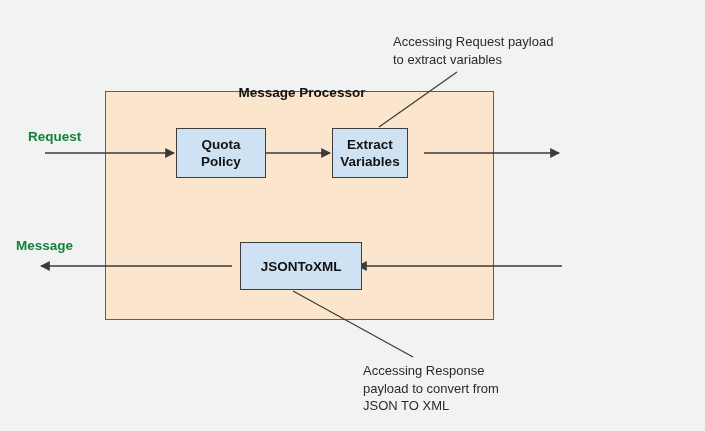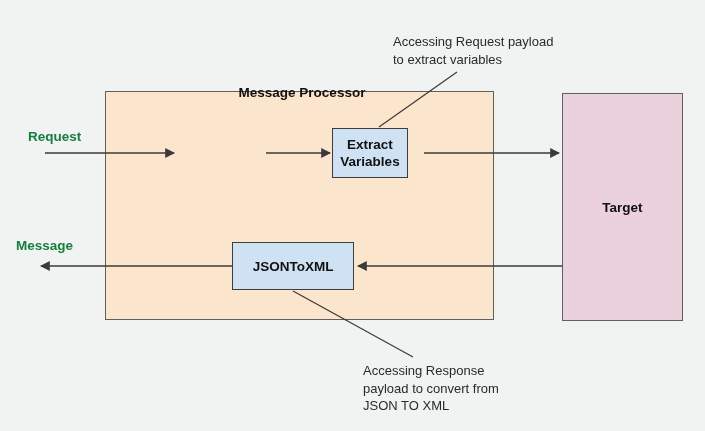--- a/index.html
+++ b/index.html
@@ -68,21 +68,21 @@
     width: 90px;
     height: 50px;
   }
   .node-extract {
     left: 332px;
     top: 128px;
     width: 76px;
     height: 50px;
   }
   .node-jsontoxml {
-    left: 232px;
+    left: 240px;
     top: 242px;
     width: 122px;
     height: 48px;
   }
   .node-target {
     left: 562px;
     top: 93px;
     width: 121px;
     height: 228px;
     background: #ead1dc;
@@ -137,24 +137,25 @@
     </defs>
     <line x1="45" y1="153" x2="174" y2="153" stroke="#3a3a3a" stroke-width="1.4" marker-end="url(#arrow)"></line>
     <line x1="266" y1="153" x2="330" y2="153" stroke="#3a3a3a" stroke-width="1.4" marker-end="url(#arrow)"></line>
     <line x1="424" y1="153" x2="559" y2="153" stroke="#3a3a3a" stroke-width="1.4" marker-end="url(#arrow)"></line>
     <line x1="562" y1="266" x2="358" y2="266" stroke="#3a3a3a" stroke-width="1.4" marker-end="url(#arrow)"></line>
     <line x1="232" y1="266" x2="41" y2="266" stroke="#3a3a3a" stroke-width="1.4" marker-end="url(#arrow)"></line>
     <line x1="457" y1="72" x2="379" y2="127" stroke="#3a3a3a" stroke-width="1.2"></line>
     <line x1="293" y1="291" x2="413" y2="357" stroke="#3a3a3a" stroke-width="1.2"></line>
   </svg>
 
+  <div class="node node-quota">Quota
+Policy</div>
   <div class="node node-extract">Extract
 Variables</div>
   <div class="node node-jsontoxml">JSONToXML</div>
-  <div class="node node-target">Target</div>
 
   <div class="flow-label label-request">Request</div>
   <div class="flow-label label-response">Message</div>
 
   <div class="annotation annotation-top">Accessing Request payload
 to extract variables</div>
   <div class="annotation annotation-bottom">Accessing Response
 payload to convert from
 JSON TO XML</div>
 

